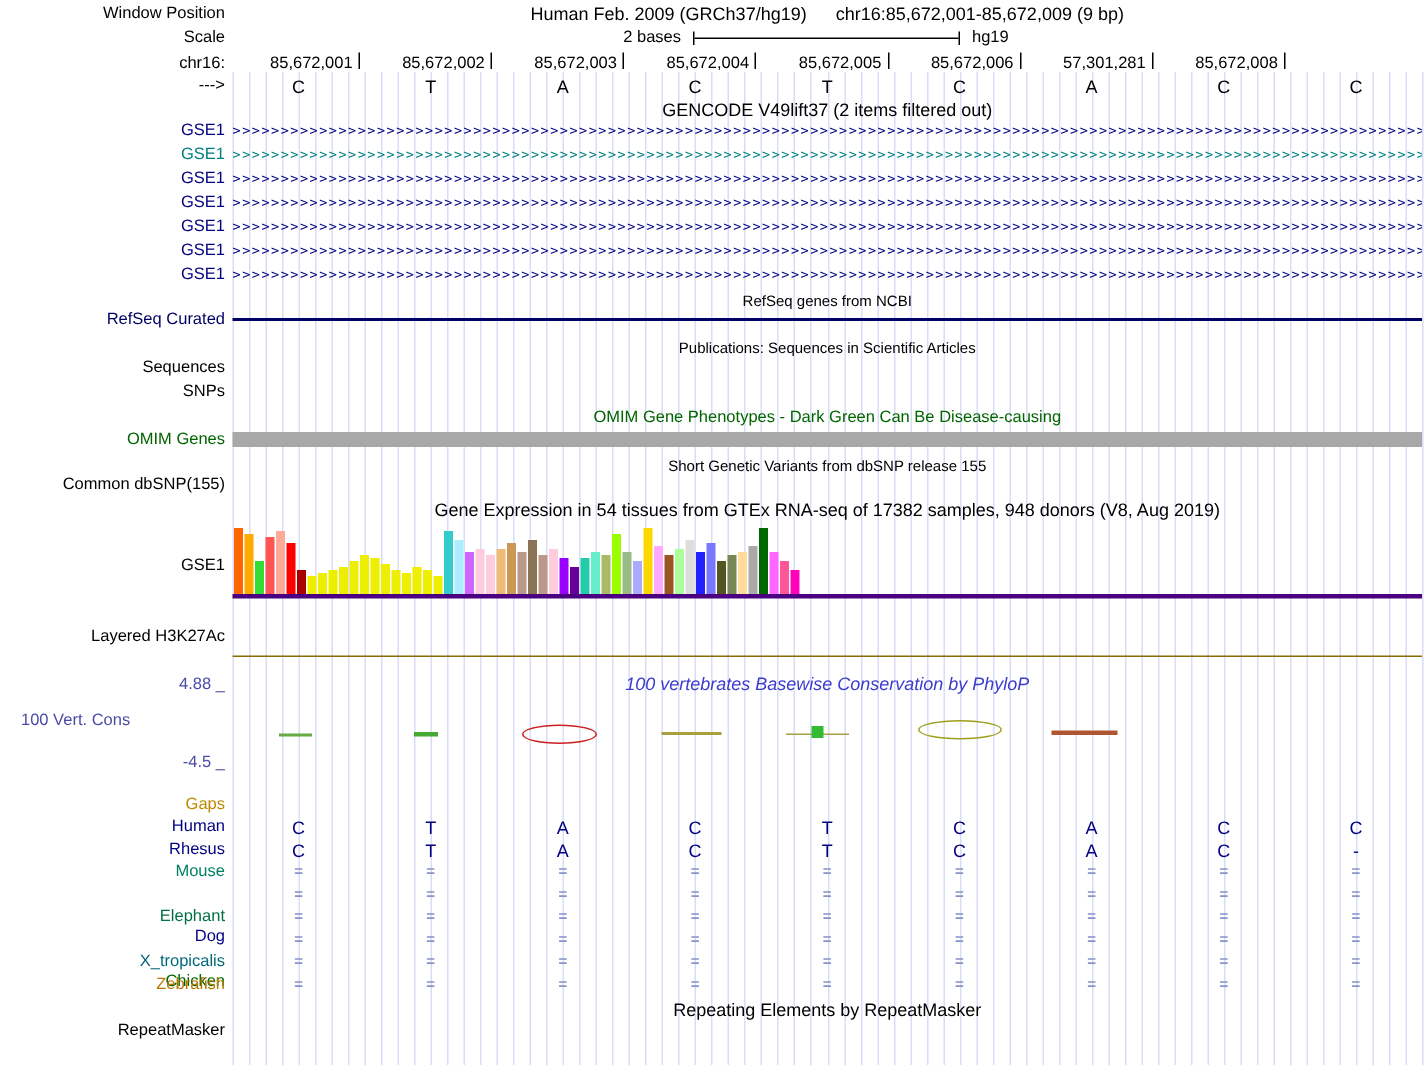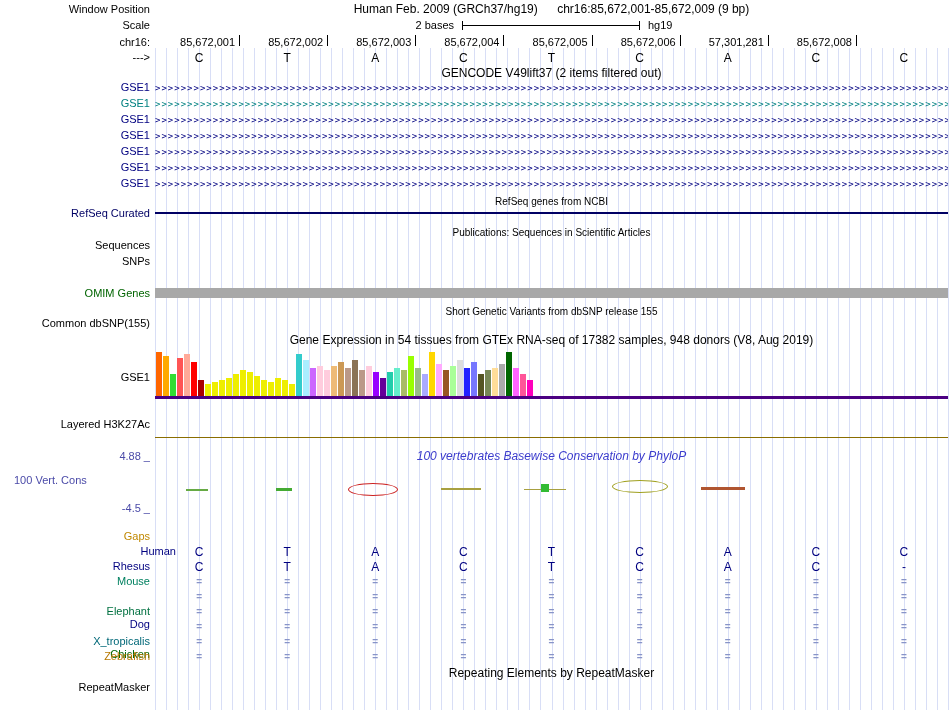--- a/index.html
+++ b/index.html
@@ -110,20 +110,21 @@
   <div class="ctitle" style="top:67px">GENCODE V49lift37 (2 items filtered out)</div>
 
   <div class="ctitle small" style="top:195px">RefSeq genes from NCBI</div>
   <div class="llabel" style="top: 207px; color: rgb(0, 0, 100);" id="refseq-label">RefSeq Curated</div>
   <div id="refseq-line" style="position: absolute; left: 155px; top: 212px; width: 793px; height: 2px; background: rgb(0, 0, 100);"></div>
 
   <div class="ctitle small" style="top:226px">Publications: Sequences in Scientific Articles</div>
   <div class="llabel" style="top:239px">Sequences</div>
   <div class="llabel" style="top:255px">SNPs</div>
 
+  <div class="ctitle" style="top: 272px; font-size: 11px; color: rgb(0, 100, 0);" id="omim-title">OMIM Gene Phenotypes - Dark Green Can Be Disease-causing</div>
   <div class="llabel" style="top: 287px; color: rgb(0, 100, 0);" id="omim-label">OMIM Genes</div>
   <div id="omim-bar" style="position: absolute; left: 155px; top: 288px; width: 793px; height: 10px; background: rgb(168, 168, 168);"></div>
 
   <div class="ctitle small" style="top:305px">Short Genetic Variants from dbSNP release 155</div>
   <div class="llabel" style="top:317px">Common dbSNP(155)</div>
 
   <div class="ctitle" style="top:334px">Gene Expression in 54 tissues from GTEx RNA-seq of 17382 samples, 948 donors (V8, Aug 2019)</div>
   <div class="llabel" style="top:371px">GSE1</div>
   <div id="gtex-baseline" style="position: absolute; left: 155px; top: 396px; width: 793px; height: 3px; background: rgb(75, 0, 130);"></div>
 
@@ -234,21 +235,21 @@
     <div style="position: absolute; left: 520px; top: 374px; width: 6px; height: 22px; background: rgb(255, 85, 153);"></div>
     <div style="position: absolute; left: 527px; top: 380px; width: 6px; height: 16px; background: rgb(255, 0, 187);"></div>
     <div style="position: absolute; left: 186px; top: 489px; width: 22px; height: 2px; background: rgb(102, 170, 68);"></div>
     <div style="position: absolute; left: 276px; top: 488px; width: 16px; height: 3px; background: rgb(68, 170, 51);"></div>
     <div style="position: absolute; left: 348px; top: 483px; width: 48px; height: 11px; border: 1px solid rgb(204, 34, 34); border-radius: 50%;"></div>
     <div style="position: absolute; left: 441px; top: 488px; width: 40px; height: 2px; background: rgb(168, 160, 64);"></div>
     <div style="position: absolute; left: 524px; top: 489px; width: 42px; height: 1px; background: rgb(168, 160, 64);"></div>
     <div style="position: absolute; left: 541px; top: 484px; width: 8px; height: 8px; background: rgb(51, 187, 51);"></div>
     <div style="position: absolute; left: 612px; top: 480px; width: 54px; height: 11px; border: 1px solid rgb(160, 160, 32); border-radius: 50%;"></div>
     <div style="position: absolute; left: 701px; top: 487px; width: 44px; height: 3px; background: rgb(176, 85, 48);"></div>
-    <div style="position: absolute; left: 0px; top: 545px; width: 150px; text-align: right; font-size: 11px; color: rgb(0, 0, 128); padding-left: 26px;">Human</div>
+    <div style="position: absolute; left: 0px; top: 545px; width: 150px; text-align: right; font-size: 11px; color: rgb(0, 0, 128);">Human</div>
     <div style="position: absolute; left: 155px; top: 545px; width: 88.1111px; text-align: center; font-size: 12px; font-weight: normal; color: rgb(0, 0, 128);">C</div>
     <div style="position: absolute; left: 243.1px; top: 545px; width: 88.1111px; text-align: center; font-size: 12px; font-weight: normal; color: rgb(0, 0, 128);">T</div>
     <div style="position: absolute; left: 331.2px; top: 545px; width: 88.1111px; text-align: center; font-size: 12px; font-weight: normal; color: rgb(0, 0, 128);">A</div>
     <div style="position: absolute; left: 419.3px; top: 545px; width: 88.1111px; text-align: center; font-size: 12px; font-weight: normal; color: rgb(0, 0, 128);">C</div>
     <div style="position: absolute; left: 507.4px; top: 545px; width: 88.1111px; text-align: center; font-size: 12px; font-weight: normal; color: rgb(0, 0, 128);">T</div>
     <div style="position: absolute; left: 595.6px; top: 545px; width: 88.1111px; text-align: center; font-size: 12px; font-weight: normal; color: rgb(0, 0, 128);">C</div>
     <div style="position: absolute; left: 683.7px; top: 545px; width: 88.1111px; text-align: center; font-size: 12px; font-weight: normal; color: rgb(0, 0, 128);">A</div>
     <div style="position: absolute; left: 771.8px; top: 545px; width: 88.1111px; text-align: center; font-size: 12px; font-weight: normal; color: rgb(0, 0, 128);">C</div>
     <div style="position: absolute; left: 859.9px; top: 545px; width: 88.1111px; text-align: center; font-size: 12px; font-weight: normal; color: rgb(0, 0, 128);">C</div>
     <div style="position: absolute; left: 0px; top: 560px; width: 150px; text-align: right; font-size: 11px; color: rgb(0, 0, 128);">Rhesus</div>

